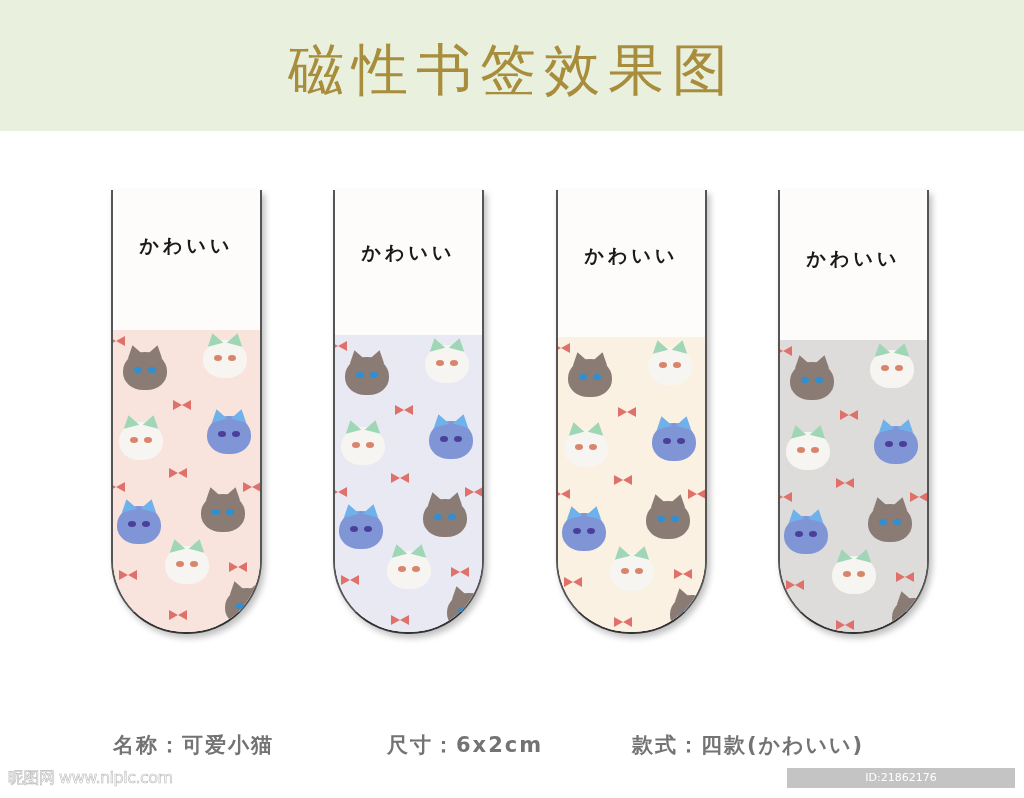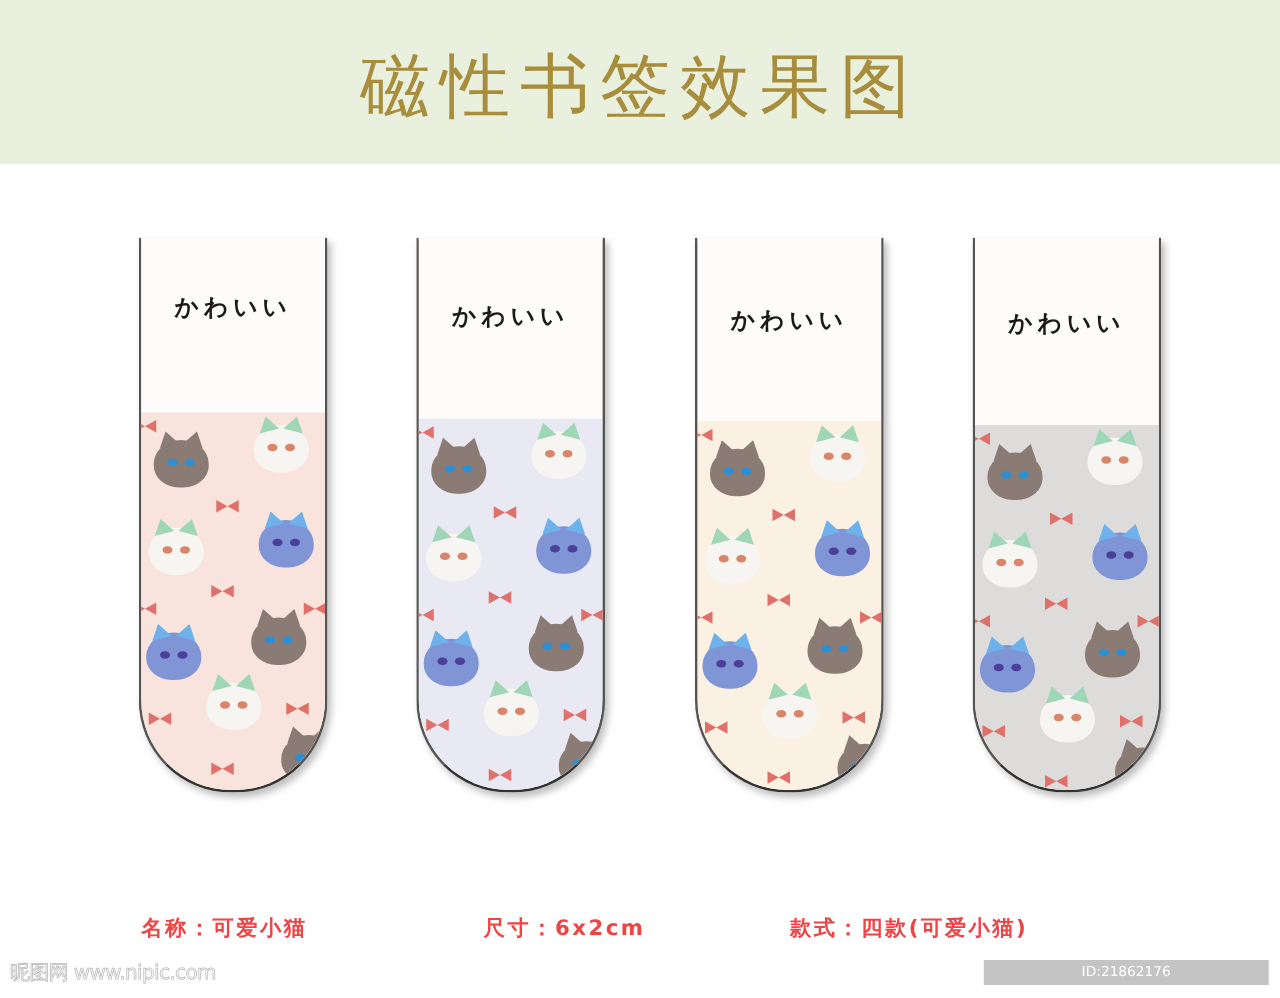--- a/index.html
+++ b/index.html
@@ -20,21 +20,21 @@
   .cat::before, .cat::after { content:""; position:absolute; top:-7px; width:0; height:0;
         border-left:8px solid transparent; border-right:8px solid transparent; border-bottom:12px solid; border-bottom-color:inherit; }
   .cat::before { left:3px; transform:rotate(-15deg); }
   .cat::after { right:3px; transform:rotate(15deg); }
   .eye { position:absolute; width:8px; height:6px; border-radius:50%; top:15px; }
   .bow { position:absolute; width:18px; height:10px; }
   .bow::before, .bow::after { content:""; position:absolute; top:0; width:0; height:0;
         border-top:5px solid transparent; border-bottom:5px solid transparent; }
   .bow::before { left:0; border-left:9px solid #e0706a; }
   .bow::after { right:0; border-right:9px solid #e0706a; }
-  .info { position:absolute; top:731px; font-size:17px; color:#ef4444; letter-spacing:2px; font-weight:bold; }
+  .info { position:absolute; top:731px; font-size:21px; color:#737373; letter-spacing:2px; font-weight:bold; }
   .wm-left { position:absolute; left:8px; top:768px; font-size:16px; color:#ffffff;
              -webkit-text-stroke:0.6px #b9b9b9; letter-spacing:-0.5px; }
   .wm-right { position:absolute; left:787px; top:768px; width:228px; height:20px; background:#c4c4c4;
               color:#ffffff; font-size:11px; line-height:20px; text-align:center; }
 </style>
 </head>
 <body>
 
 <div class="header">
   <div class="title">磁性书签效果图</div>
@@ -226,16 +226,16 @@
         <div class="bow" style="left: 130px; top: 152px;"></div>
         <div class="bow" style="left: 6px; top: 240px;"></div>
         <div class="bow" style="left: 116px; top: 232px;"></div>
         <div class="bow" style="left: 56px; top: 280px;"></div>
       </div>
     </div>
   </div>
 
 <div class="info" style="left:113px;">名称：可爱小猫</div>
 <div class="info" style="left:387px;">尺寸：6x2cm</div>
-<div class="info" style="left:632px;">款式：四款(可爱小猫)</div>
+<div class="info" style="left:632px;">款式：四款(かわいい)</div>
 
 <div class="wm-left">昵图网 www.nipic.com</div>
 <div class="wm-right">ID:21862176 NO:20191114142953925080</div>
 
 </body></html>

